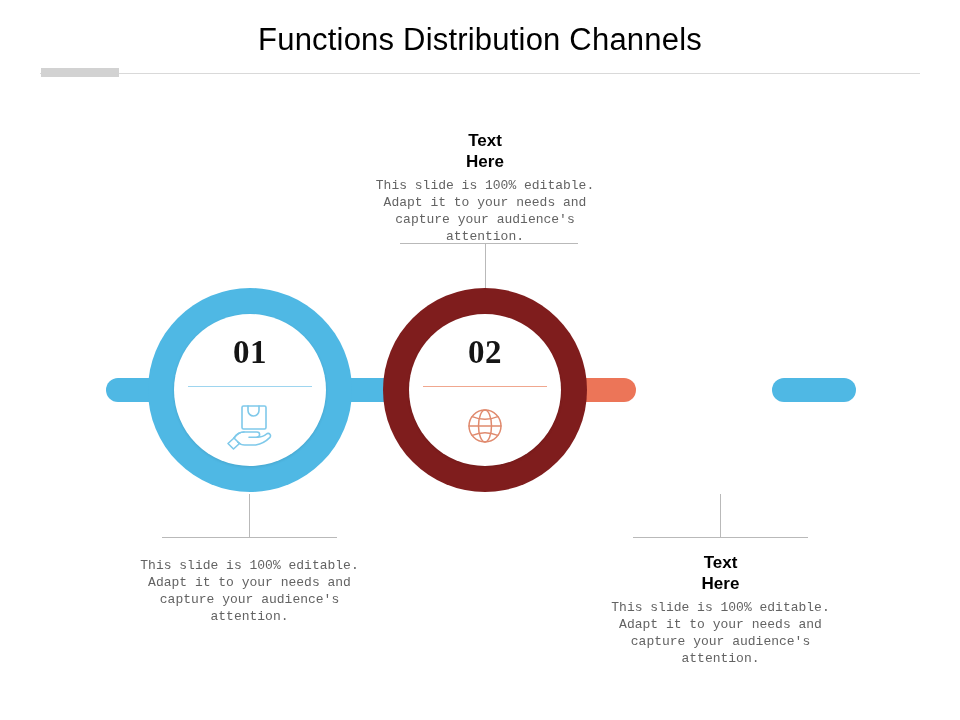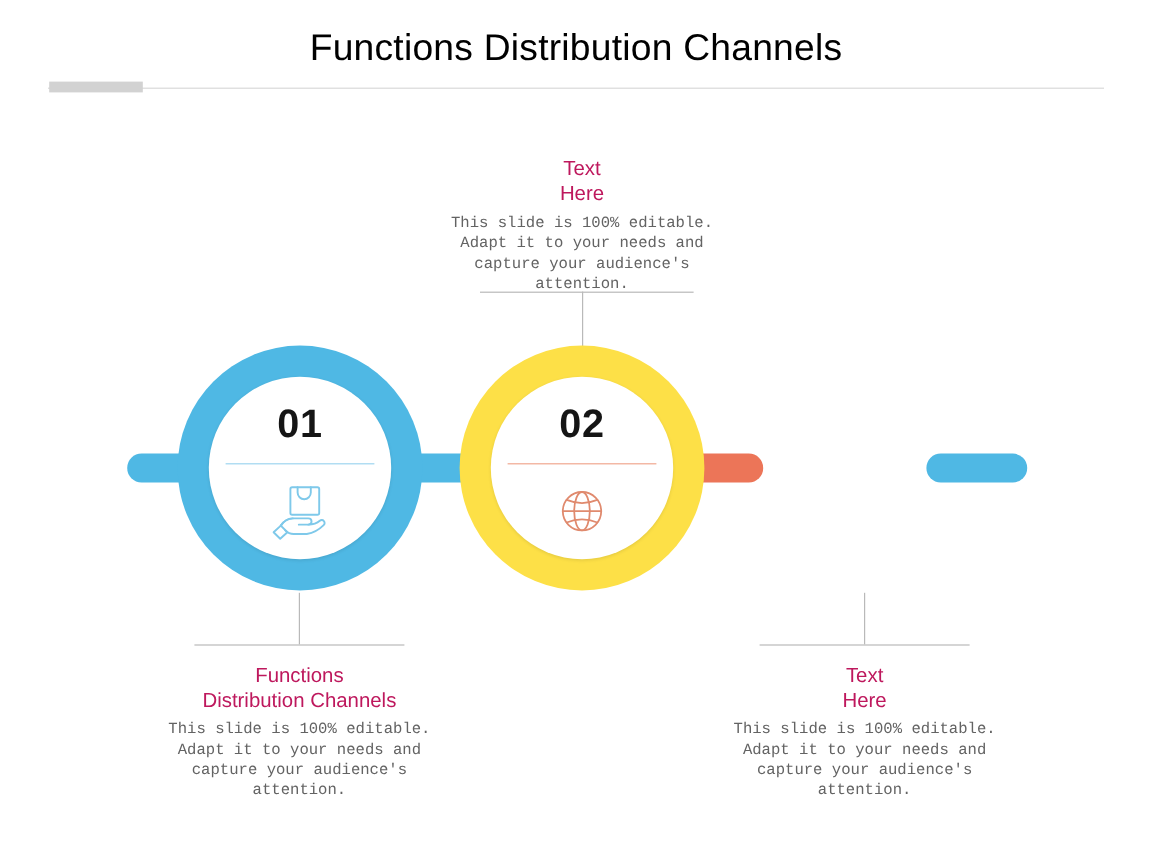--- a/index.html
+++ b/index.html
@@ -62,29 +62,30 @@
   .bar-orange{ background: #EC7558; }
 
   
   .node {
     position: absolute;
     width: 204px; height: 204px;
     border-radius: 50%;
     top: 288px;
   }
   .node-ring-blue   { background: #4FB8E4; }
-  .node-ring-orange { background: #fde047; }
+  .node-ring-orange { background: #7f1d1d; }
 
   .node-inner {
     position: absolute;
     left: 26px; top: 26px;
     width: 152px; height: 152px;
     border-radius: 50%;
     background: #ffffff;
     box-shadow: 0 1px 3px rgba(0,0,0,0.10);
+    font-family: Liberation Serif, serif;
   }
 
   .node-num {
     position: absolute;
     left: 0; top: 20px;
     width: 152px;
     text-align: center;
     font-size: 33px;
     font-weight: bold;
     color: #151515;
@@ -117,22 +118,22 @@
     background: #b9b9b9;
   }
 
   
   .caption {
     position: absolute;
     text-align: center;
   }
   .caption-head {
     font-size: 17px;
-    font-weight: normal;
-    color: #be185d;
+    font-weight: bold;
+    color: #000000;
     line-height: 21px;
     margin: 0;
   }
   .caption-body {
     font-size: 13px;
     font-weight: 400;
     color: #636363;
     line-height: 17px;
     margin: 5px 0 0 0;
     font-family: Liberation Mono, monospace;
@@ -201,24 +202,20 @@
         </svg>
       </div>
     </div>
   </div>
 
 
   <div class="leader-v" style="left:249px; top:494px; height:43px;"></div>
   <div class="leader-h" style="left:162px; top:537px; width:175px;"></div>
 
   <div class="caption" style="left:133px; top:552px; width:233px;">
-    <div class="caption-head">
-      <span>Functions</span><br>
-      <span>Distribution Channels</span>
-    </div>
     <p class="caption-body">This slide is 100% editable. Adapt it to your needs and capture your audience's attention.</p>
   </div>
 
   <div class="leader-v" style="left:720px; top:494px; height:43px;"></div>
   <div class="leader-h" style="left:633px; top:537px; width:175px;"></div>
 
   <div class="caption" style="left:604px; top:552px; width:233px;">
     <div class="caption-head">
       <span>Text</span><br>
       <span>Here</span>

